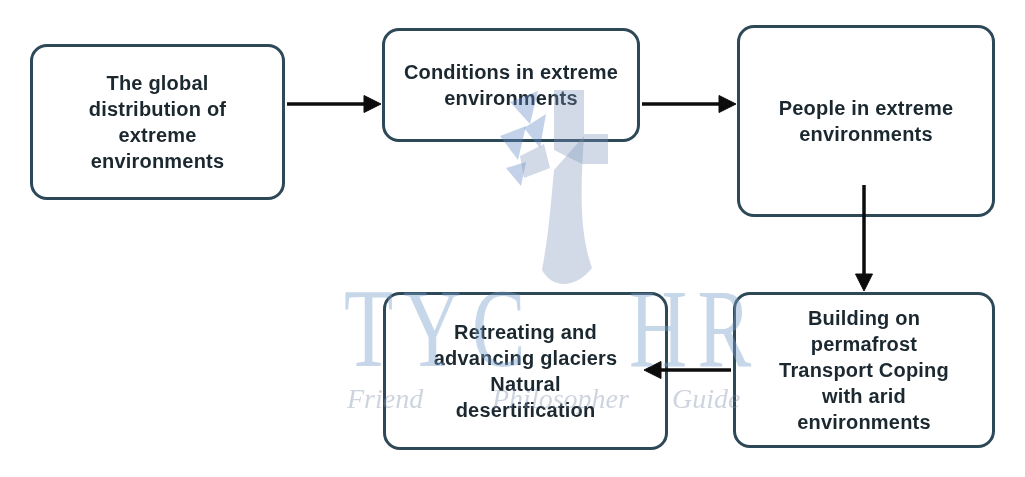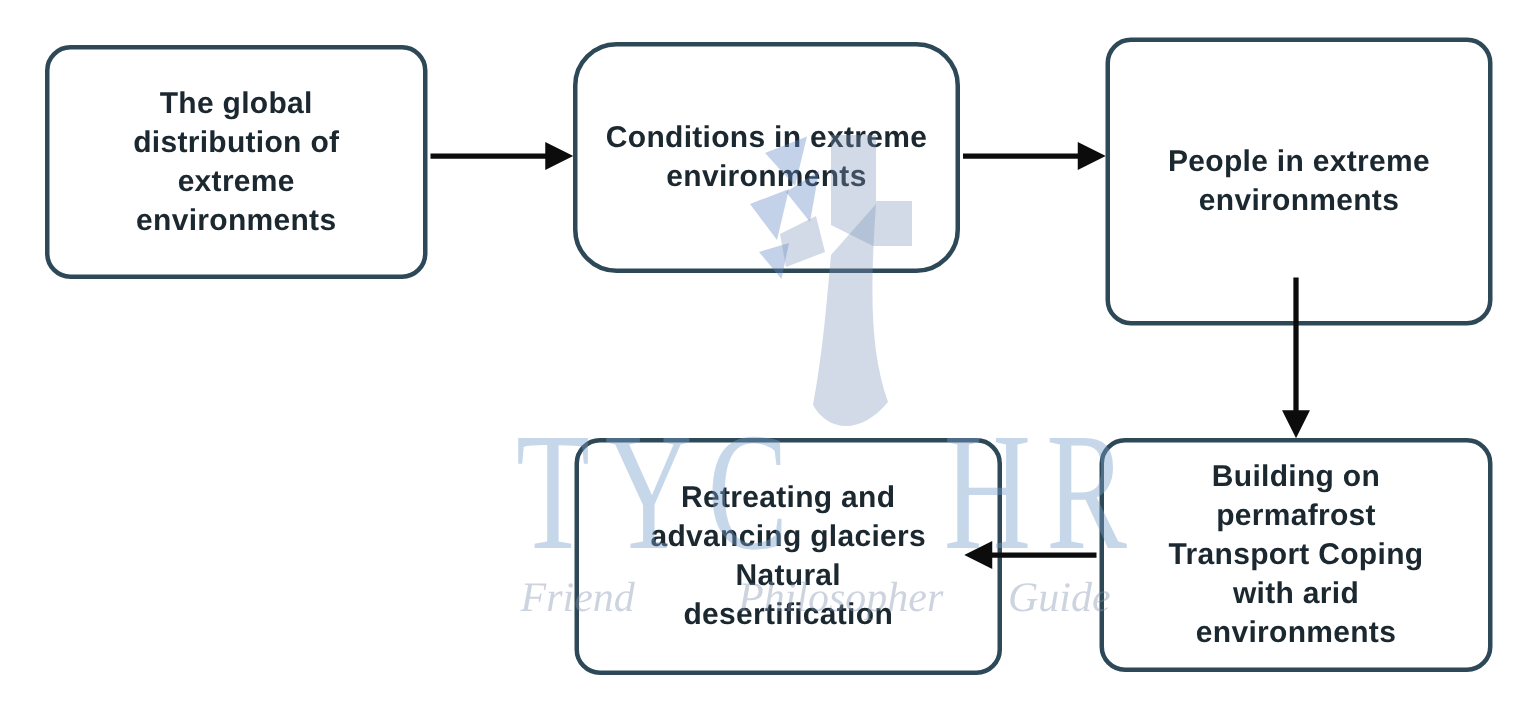--- a/index.html
+++ b/index.html
@@ -73,30 +73,30 @@
     position: absolute;
     left: 492px;
     top: 86px;
   }
 </style>
 </head>
 <body>
 
 <div class="canvas">
 
-  <div class="flow-box" style="left:30px; top:30px; width:255px; height:156px;">
+  <div class="flow-box" style="left:30px; top:44px; width:255px; height:156px;">
     <div class="box-label">
       <span>The global</span>
       <span>distribution of</span>
       <span>extreme</span>
       <span>environments</span>
     </div>
   </div>
 
-  <div class="flow-box" style="left:382px; top:28px; width:258px; height:154px;border-radius:29px;">
+  <div class="flow-box" style="left:382px; top:28px; width:258px; height:114px;">
     <div class="box-label">
       <span>Conditions in extreme</span>
       <span>environments</span>
     </div>
   </div>
 
   <div class="flow-box" style="left:737px; top:25px; width:258px; height:192px;">
     <div class="box-label">
       <span>People in extreme</span>
       <span>environments</span>

